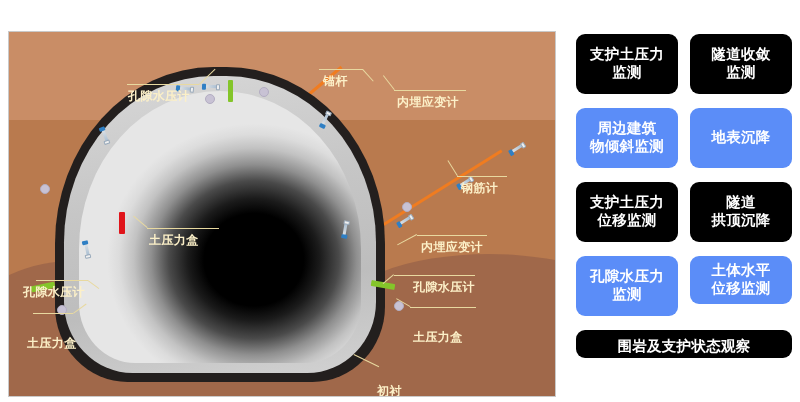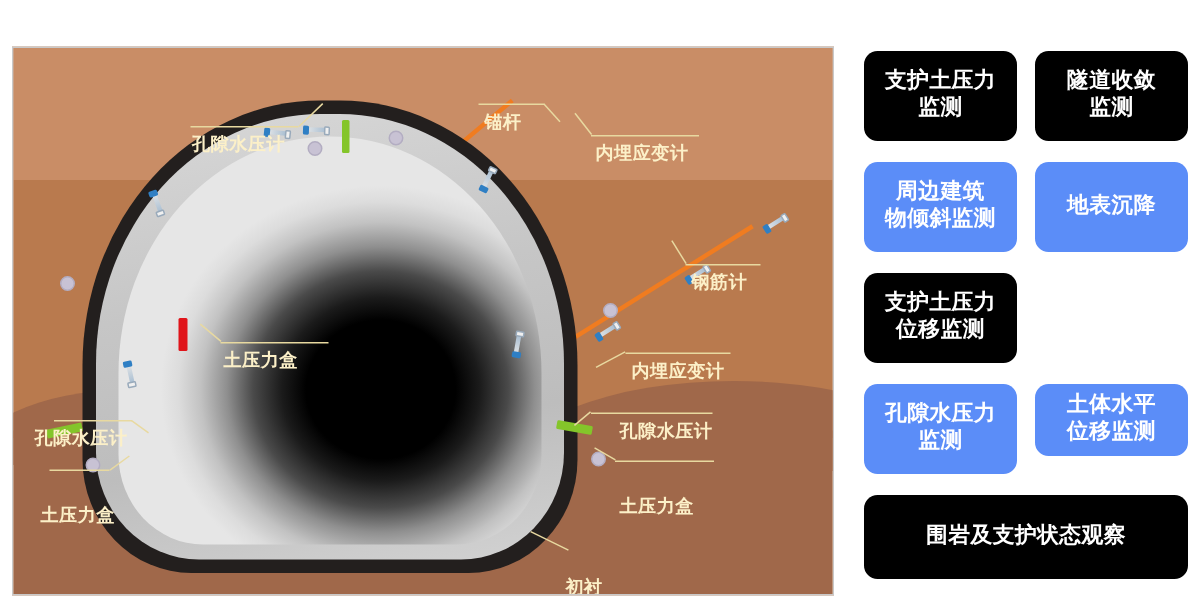--- a/index.html
+++ b/index.html
@@ -235,28 +235,32 @@
 物倾斜监测</span>
     </div>
     <div class="btn light" style="left:114px;top:74px;width:102px;height:60px;">
       <span class="t">地表沉降</span>
     </div>
 
     <div class="btn dark" style="left:0px;top:148px;width:102px;height:60px;">
       <span class="t">支护土压力
 位移监测</span>
     </div>
+    <div class="btn dark" style="left:114px;top:148px;width:102px;height:60px;">
+      <span class="t">隧道
+拱顶沉降</span>
+    </div>
 
     <div class="btn light" style="left:0px;top:222px;width:102px;height:60px;">
       <span class="t">孔隙水压力
 监测</span>
     </div>
     <div class="btn light" style="left:114px;top:222px;width:102px;height:48px;">
       <span class="t">土体水平
 位移监测</span>
     </div>
 
-    <div class="btn dark" style="left:0px;top:296px;width:216px;height:56px;">
+    <div class="btn dark" style="left:0px;top:296px;width:216px;height:28px;align-items:flex-end;">
       <span class="t">围岩及支护状态观察</span>
     </div>
   </div>
 
 </div>
 
 </body></html>

